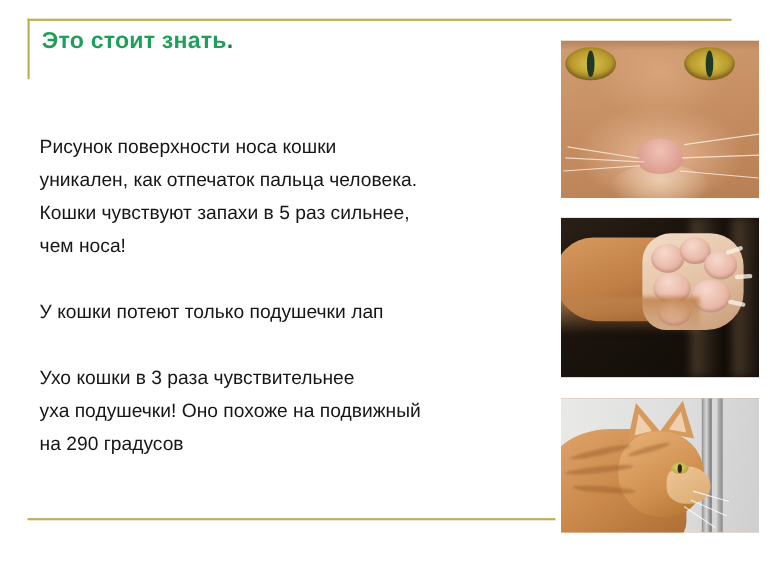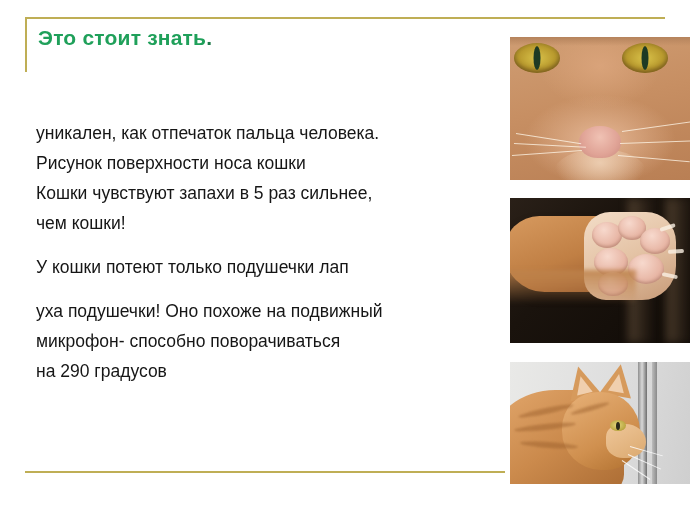--- a/index.html
+++ b/index.html
@@ -60,21 +60,21 @@
   .body-text {
     position: absolute;
     left: 36px;
     top: 118px;
     width: 470px;
     color: #161616;
     font-size: 17.5px;
     line-height: 30px;
   }
   .para { margin: 0; }
-  .para + .para { margin-top: 14px; }
+  .para + .para { margin-top: 30px; }
   .line { white-space: nowrap; display: block; }
 
   
   .photo {
     position: absolute;
     left: 510px;
     width: 180px;
     overflow: hidden;
     background: #caa98a;
   }
@@ -262,33 +262,33 @@
 
   <div class="rule-top"></div>
   <div class="rule-left"></div>
   <div class="rule-bottom"></div>
 
   <div class="title"><span>Это стоит знать</span><span class="period">.</span></div>
 
   <div class="body-text">
 
     <p class="para">
+      <span class="line">Рисунок поверхности носа кошки</span>
       <span class="line">уникален, как отпечаток пальца человека.</span>
-      <span class="line">Рисунок поверхности носа кошки</span>
       <span class="line">Кошки чувствуют запахи в 5 раз сильнее,</span>
-      <span class="line"> чем кошки!</span>
+      <span class="line"> чем носа!</span>
     </p>
 
     <p class="para">
       <span class="line">У кошки потеют только подушечки лап</span>
     </p>
 
     <p class="para">
+      <span class="line">Ухо кошки в 3 раза чувствительнее</span>
       <span class="line">уха подушечки! Оно похоже на подвижный</span>
-      <span class="line"> микрофон- способно поворачиваться</span>
       <span class="line">на 290 градусов</span>
     </p>
 
   </div>
 
   <div class="photo photo-1">
     <div class="ph-canvas">
       <div class="ph-layer p1-bg"></div>
       <div class="ph-layer p1-speck"></div>
       <div class="ph-layer p1-eyelid"></div>

